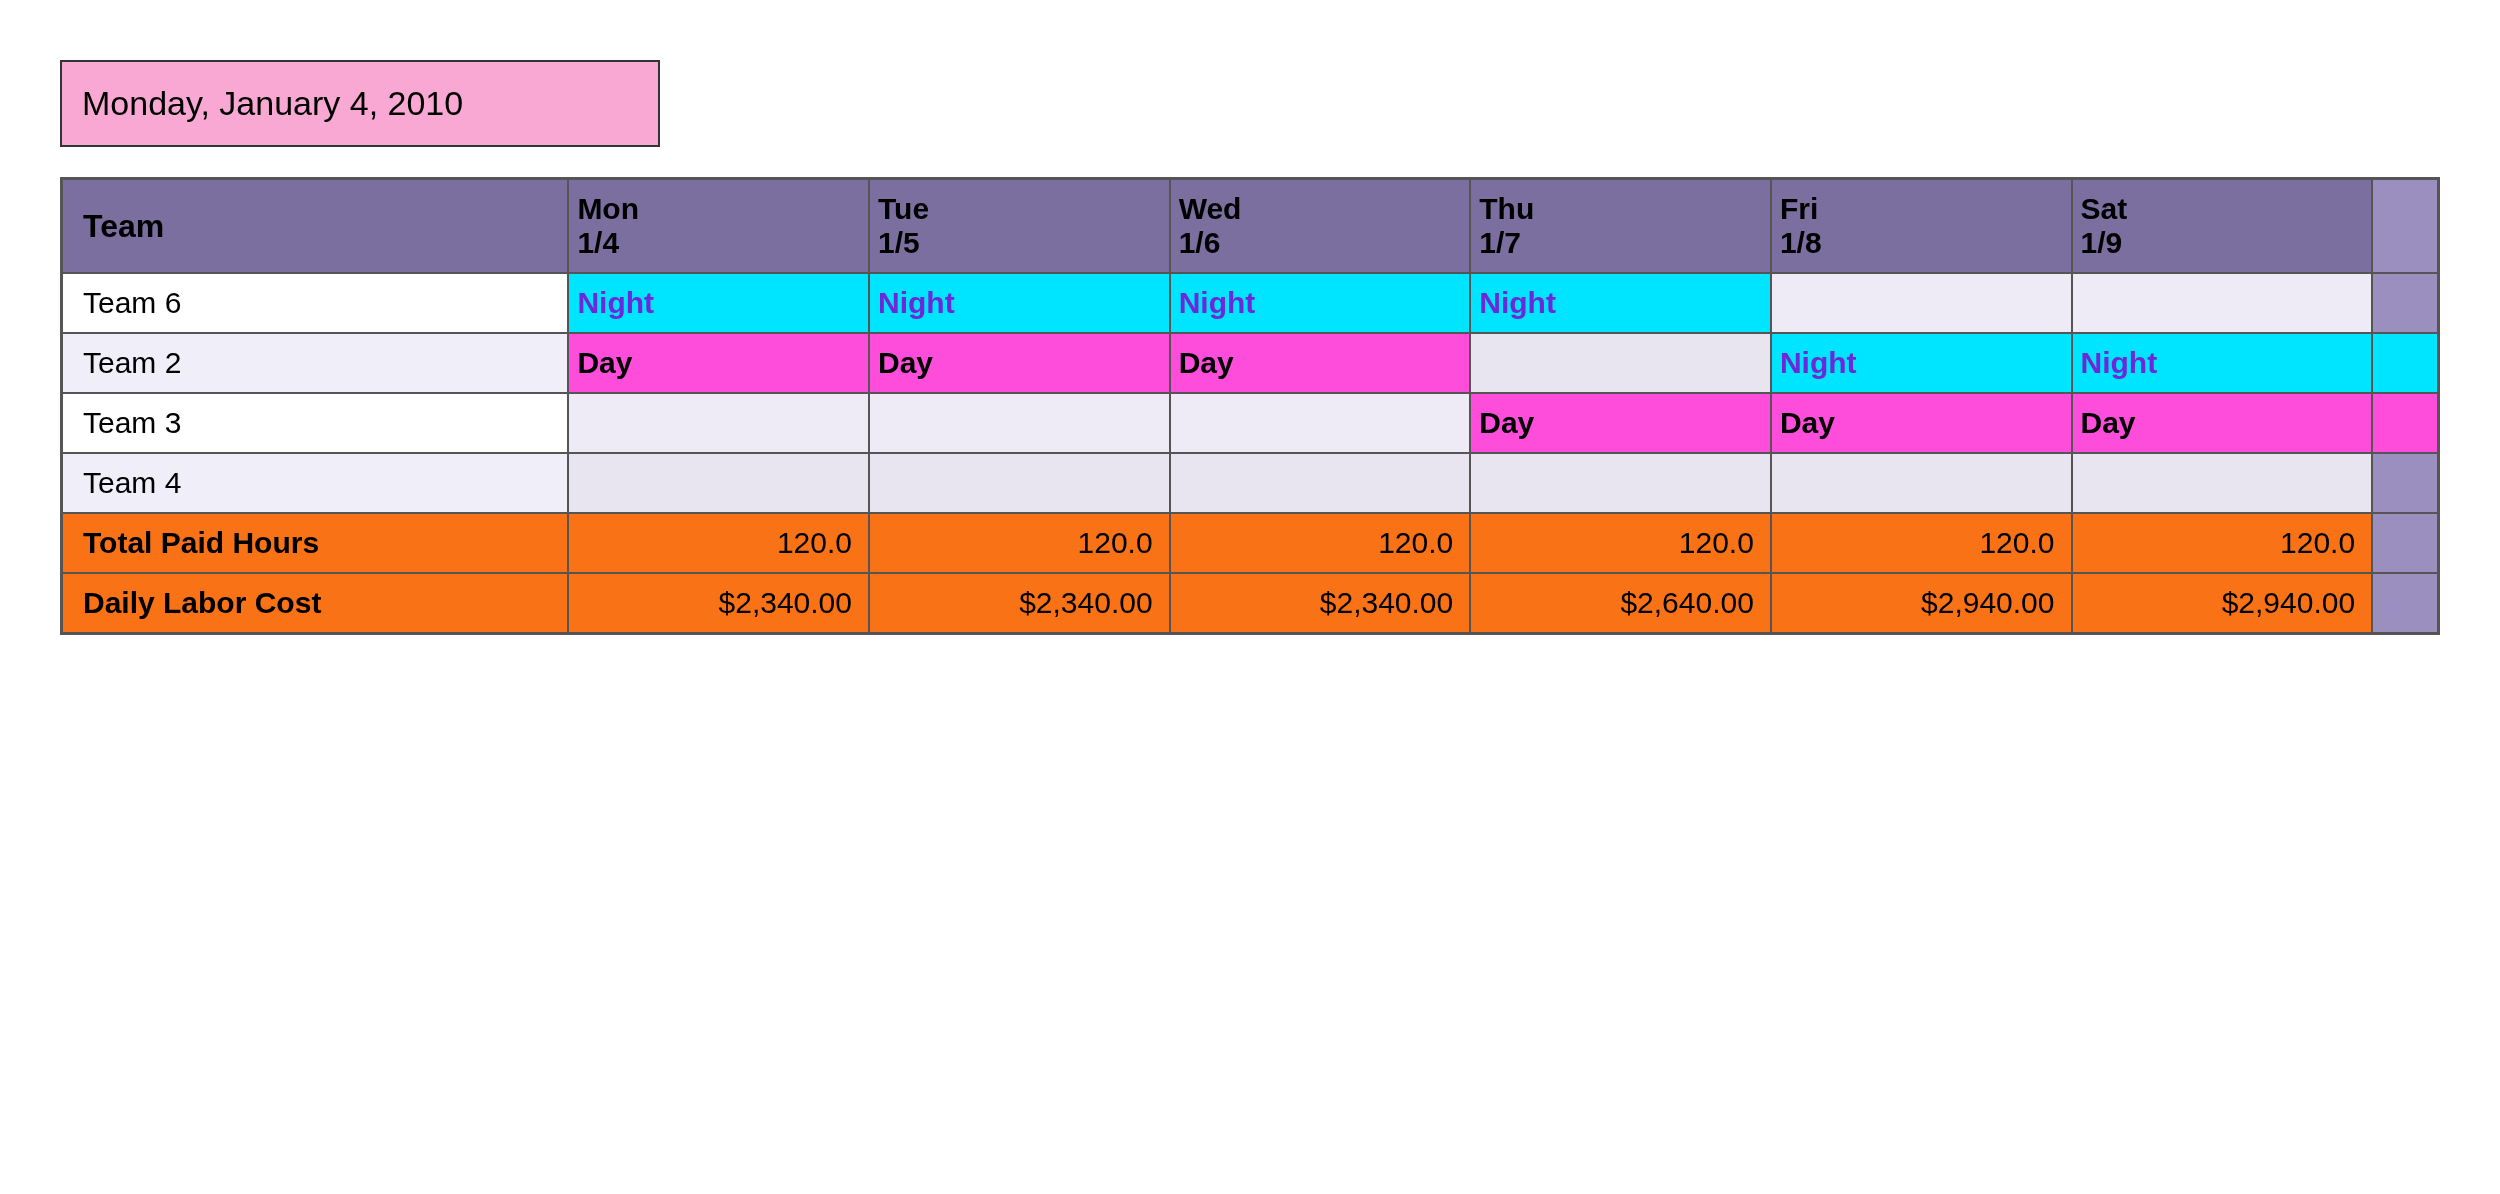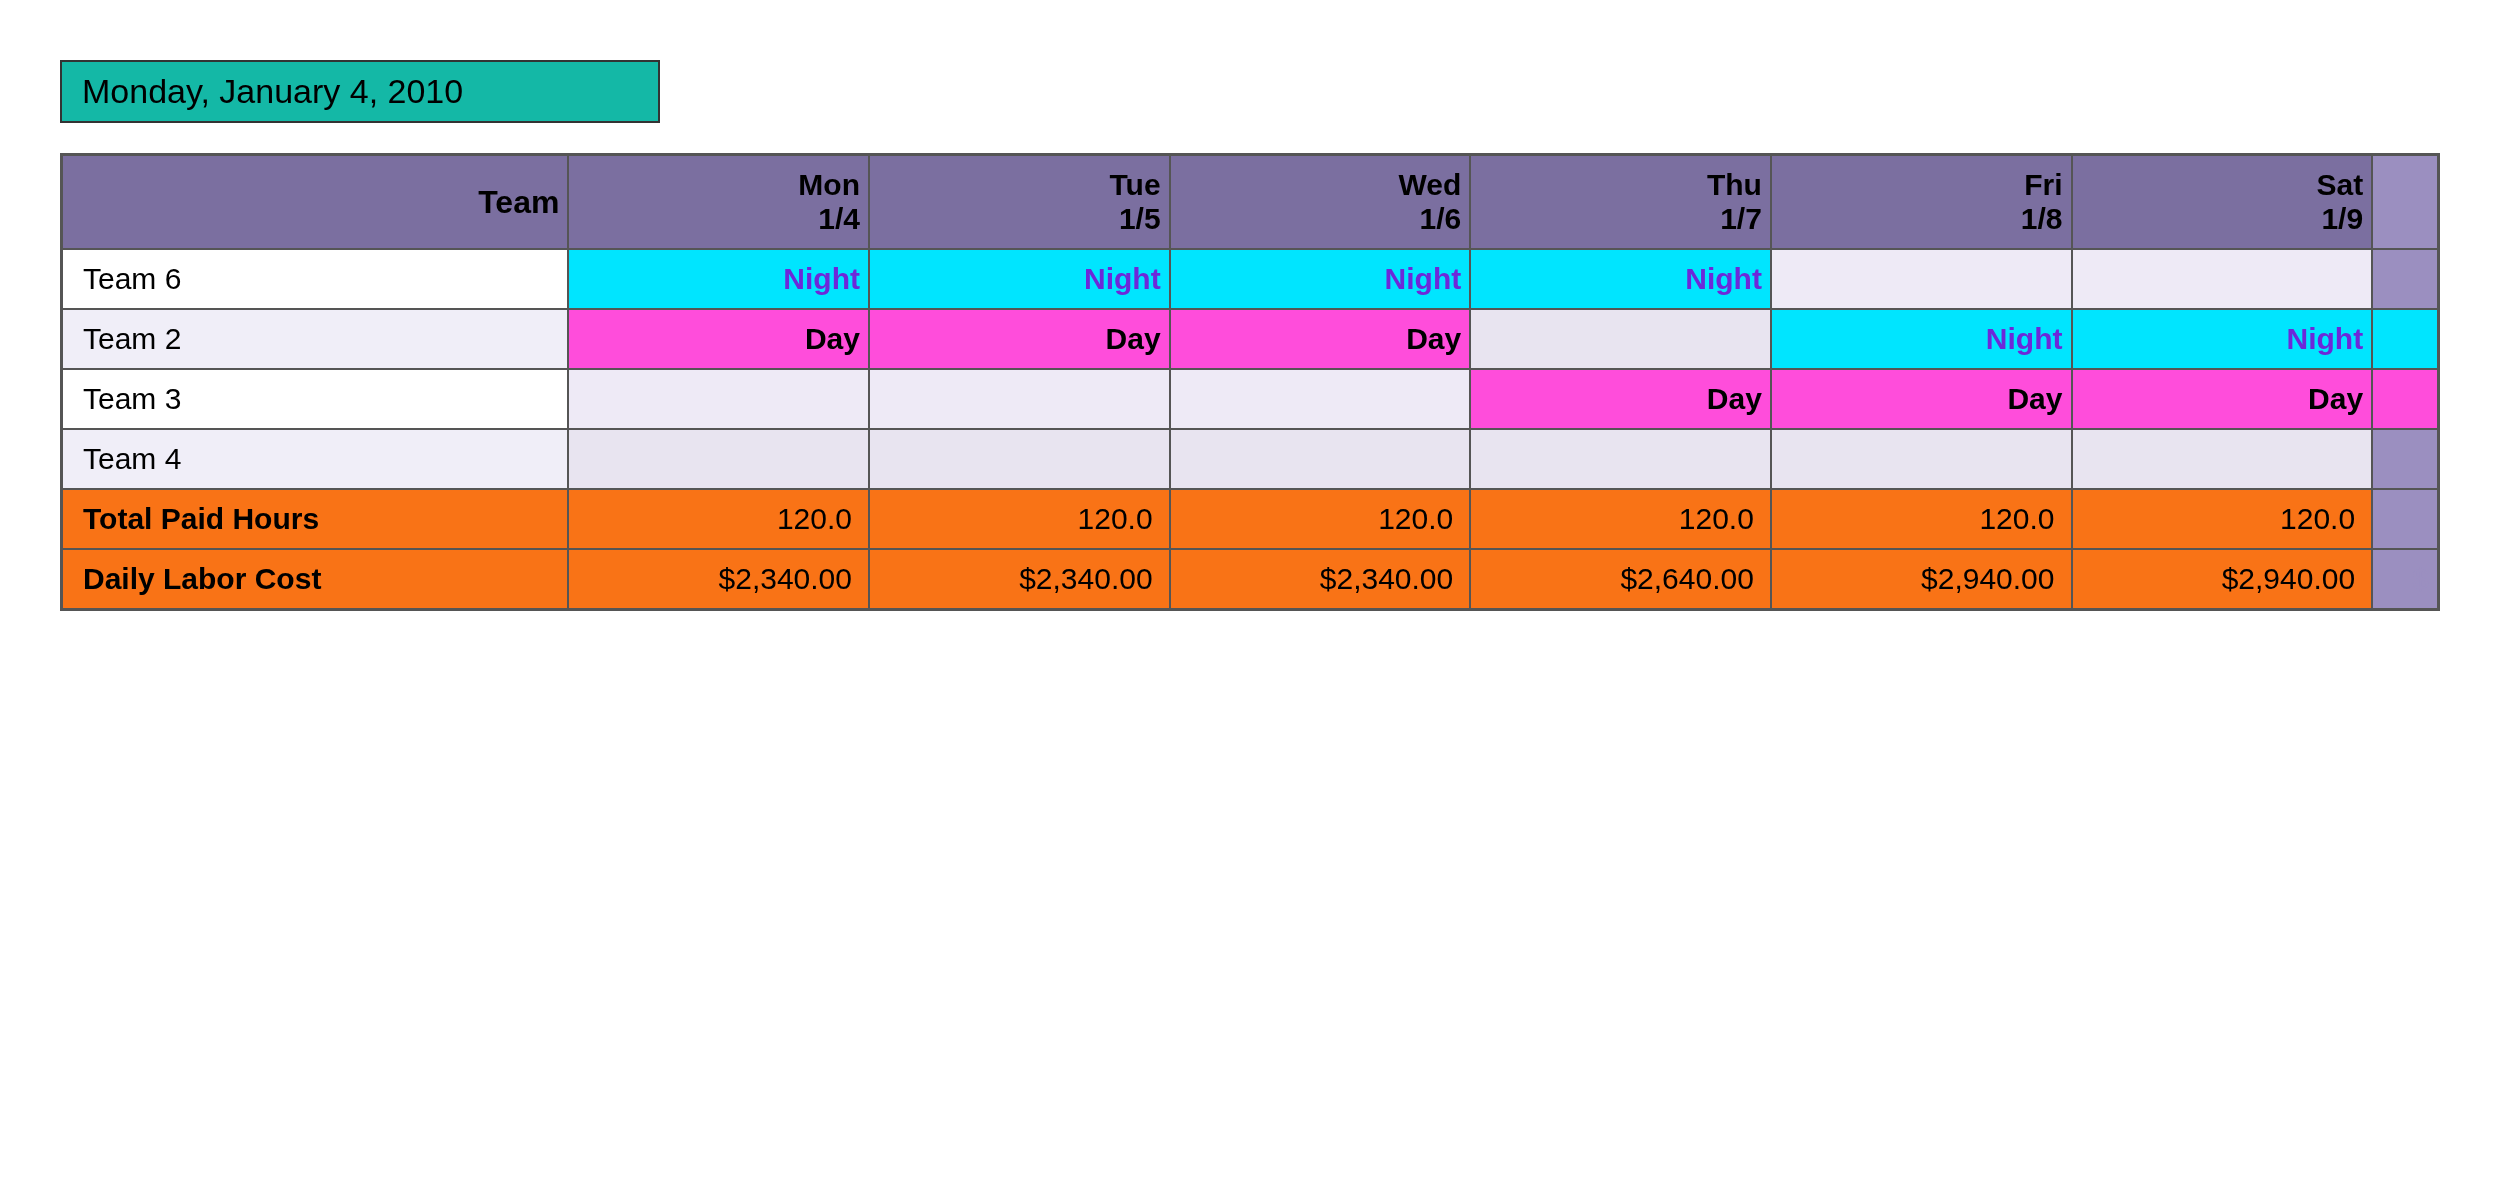--- a/index.html
+++ b/index.html
@@ -25,35 +25,35 @@
     .period-label {
       font-size: 36px;
       font-weight: bold;
       margin-right: 30px;
       white-space: nowrap;
     }
 
     .period-value {
       font-size: 34px;
       border: 2px solid #333;
-      padding: 10px 20px;
+      padding: 22px 20px;
       min-width: 600px;
-      background: #14b8a6;
+      background: #f9a8d4;
     }
 
     .schedule-table {
       width: 100%;
       border-collapse: collapse;
       border: 3px solid #555;
     }
 
     .schedule-table th,
     .schedule-table td {
       border: 2px solid #555;
-      text-align: right;
+      text-align: left;
       font-size: 30px;
       padding: 12px 8px;
     }
 
     .header-row th {
       background: #7b6fa0;
       color: #000;
       font-weight: bold;
     }
 

